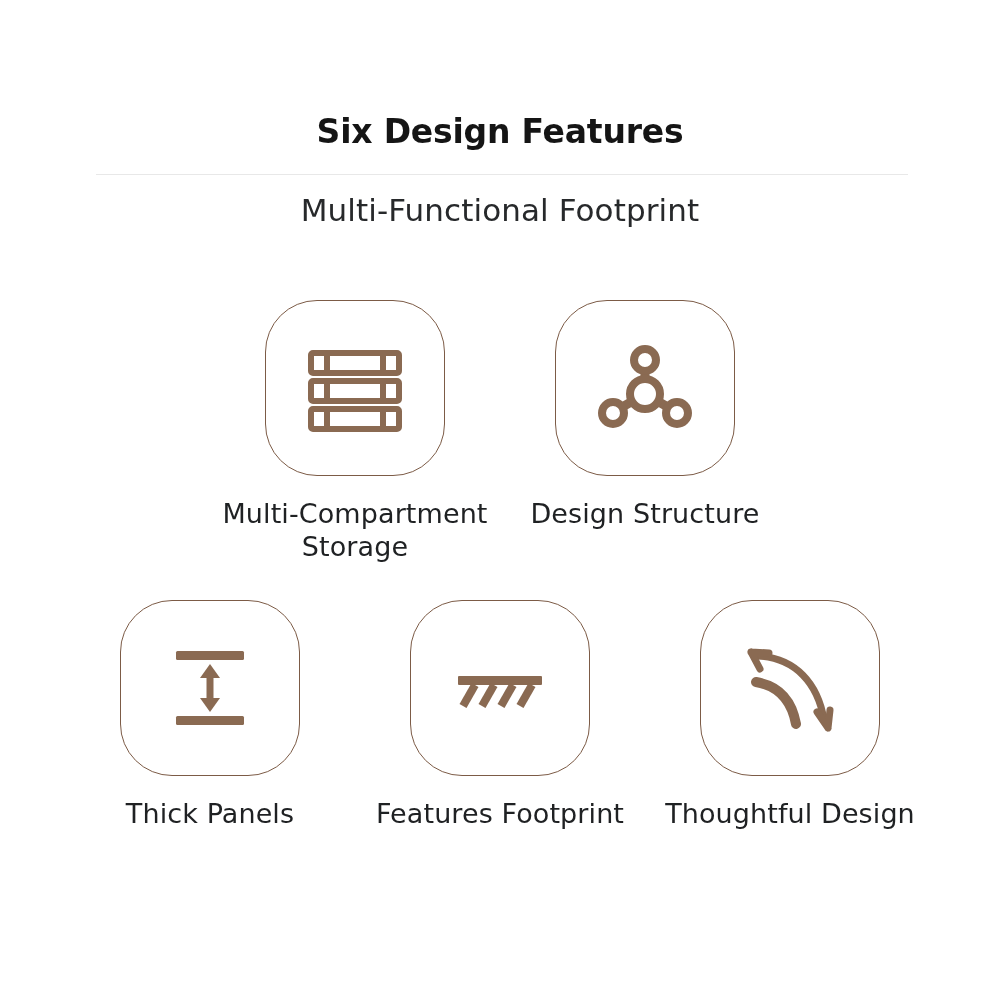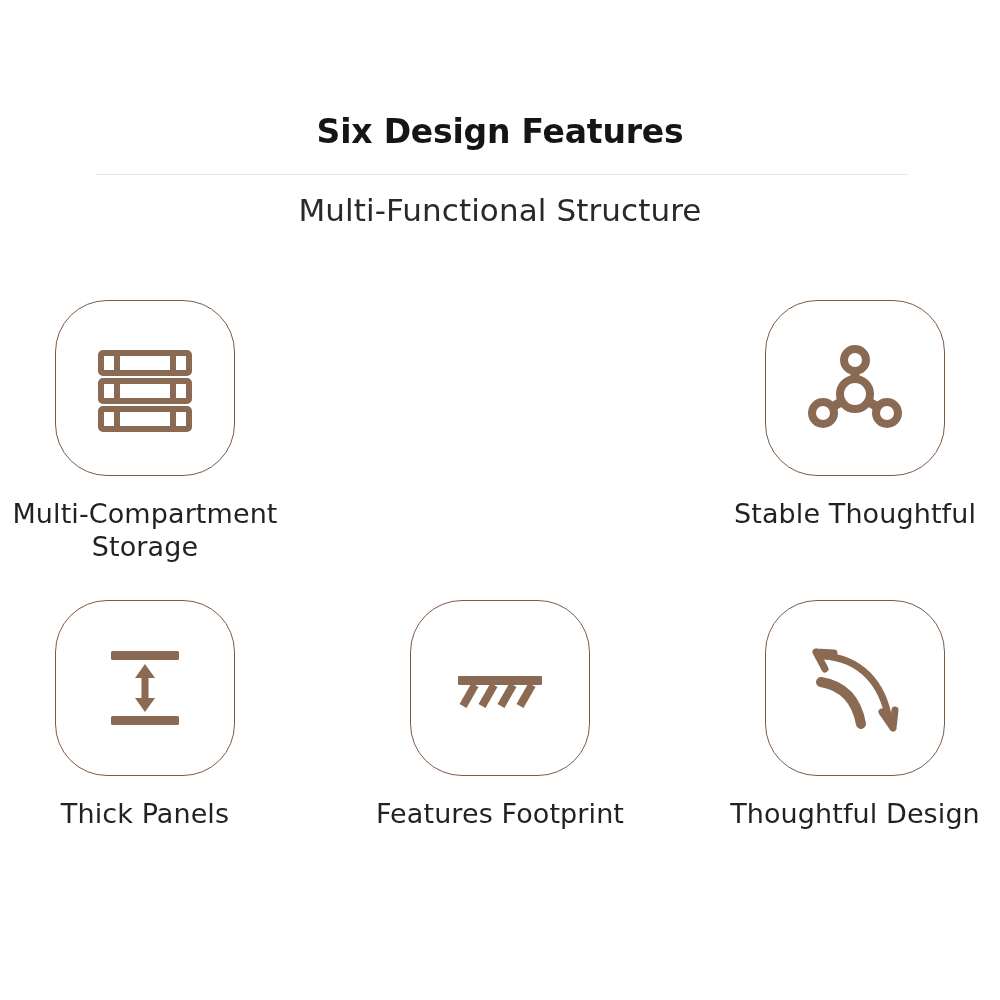--- a/index.html
+++ b/index.html
@@ -67,21 +67,21 @@
     position: absolute;
     top: 300px;
     left: 0;
     width: 1000px;
   }
   .row {
     position: absolute;
     left: 0;
     width: 1000px;
     display: flex;
-    justify-content: space-between;
+    justify-content: center;
   }
   .row-1 { top: 0px; }
   .row-2 { top: 300px; }
 
   .feature {
     width: 290px;
     display: flex;
     flex-direction: column;
     align-items: center;
   }
@@ -112,21 +112,21 @@
   .row-2 .label { }
 </style>
 </head>
 <body>
 
 <div class="page">
 
   <div class="header">
     <div class="title">Six Design Features</div>
     <div class="divider"></div>
-    <div class="subtitle">Multi-Functional Structure</div>
+    <div class="subtitle">Multi-Functional Footprint</div>
   </div>
 
   <div class="grid">
 
     <div class="row row-1">
 
       <div class="feature">
         <div class="card">
           <span>
             <svg width="104" height="104" viewBox="0 0 104 104" fill="none">
@@ -157,21 +157,21 @@
                 <line x1="52" y1="58" x2="24" y2="74"></line>
                 <line x1="52" y1="58" x2="80" y2="74"></line>
               </g>
               <circle cx="52" cy="24" r="11" stroke="#8a6a52" stroke-width="8" fill="#ffffff"></circle>
               <circle cx="52" cy="58" r="15" stroke="#8a6a52" stroke-width="8" fill="#ffffff"></circle>
               <circle cx="20" cy="77" r="11" stroke="#8a6a52" stroke-width="8" fill="#ffffff"></circle>
               <circle cx="84" cy="77" r="11" stroke="#8a6a52" stroke-width="8" fill="#ffffff"></circle>
             </svg>
           </span>
         </div>
-        <div class="label">Stable Thoughtful</div>
+        <div class="label">Design Structure</div>
       </div>
 
     </div>
 
     <div class="row row-2">
 
       <div class="feature">
         <div class="card">
           <span>
             <svg width="104" height="104" viewBox="0 0 104 104" fill="none">

